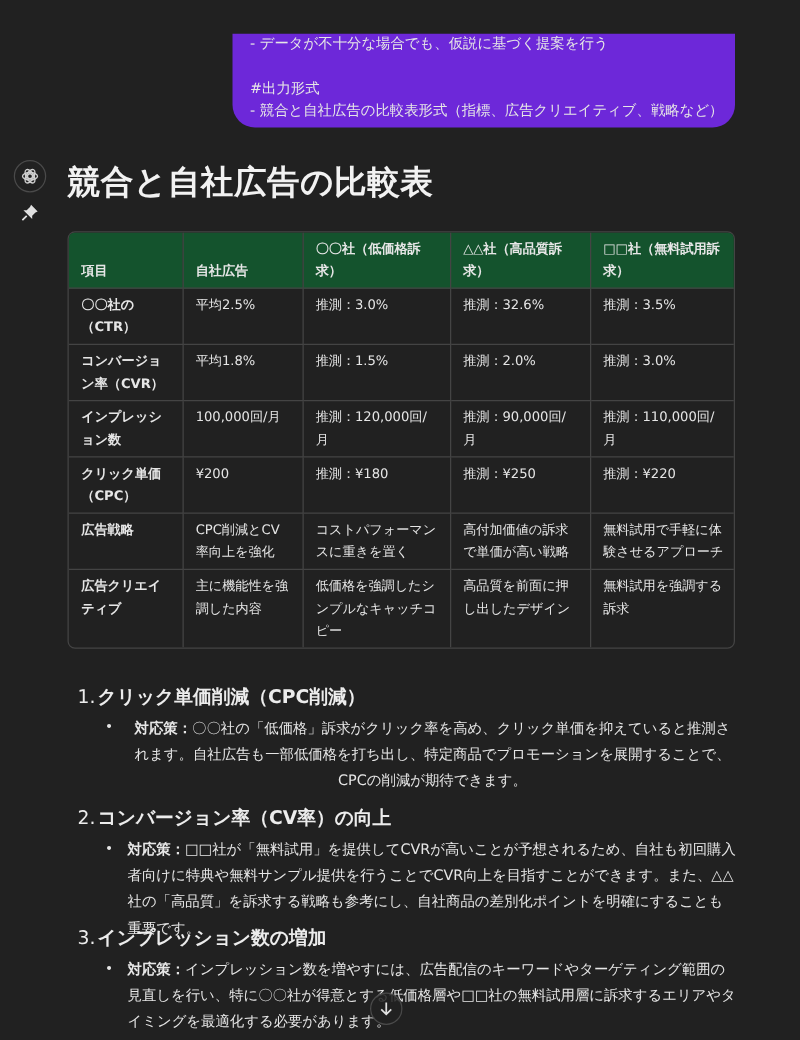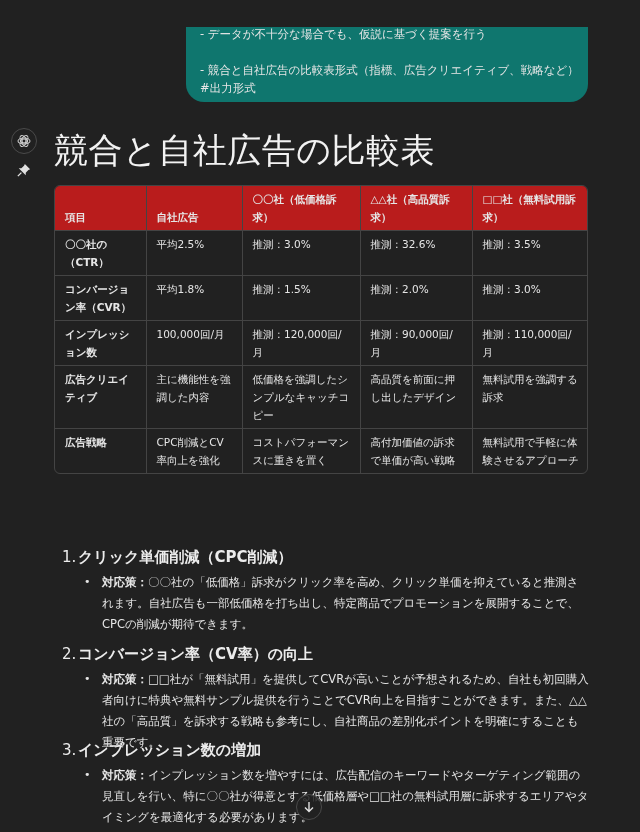--- a/index.html
+++ b/index.html
@@ -6,55 +6,55 @@
     html, body {
       width: 640px; height: 832px; overflow: hidden;
       background: #212121; color: #ececec;
       font-family: "DejaVu Sans", "Liberation Sans", sans-serif;
     }
     .page { position: relative; width: 640px; height: 832px; overflow: hidden; }
 
     
     .user-bubble {
       position: absolute; left: 186px; top: 27px; width: 402px; height: 75px;
-      background: #0f766e; border-radius: 0 0 18px 18px;
+      background: #6d28d9; border-radius: 0 0 18px 18px;
       padding: 0 14px; font-size: 11.5px; line-height: 18px; color: #e6e6e6;
     }
     .user-bubble .ln { white-space: nowrap; height: 18px; }
     .user-bubble .l1 { margin-top: -2px; }
     .user-bubble .gap { height: 18px; }
 
     
     .avatar {
       position: absolute; left: 11px; top: 128px; width: 26px; height: 26px;
       border: 1px solid #4a4a4a; border-radius: 50%;
       display: flex; align-items: center; justify-content: center;
     }
     .pin { position: absolute; left: 17px; top: 163px; width: 14px; height: 14px; }
 
     h1.title {
       position: absolute; left: 54px; top: 128px;
-      font-size: 34px; font-weight: normal; color: #f2f2f2; letter-spacing: 0.5px;
+      font-size: 26px; font-weight: bold; color: #f2f2f2; letter-spacing: 0.5px;
       white-space: nowrap;
     }
 
     
     .tbl-wrap {
       position: absolute; left: 54px; top: 185px; width: 534px;
       border: 1px solid #444; border-radius: 6px; overflow: hidden;
     }
     table { border-collapse: collapse; width: 100%; font-size: 10.5px; table-layout: fixed; }
     th, td {
       border-right: 1px solid #444; border-bottom: 1px solid #444;
       padding: 4px 10px 4px 10px; vertical-align: top; line-height: 18px;
       text-align: left; color: #e6e6e6;
     }
     th:last-child, td:last-child { border-right: none; }
     tr:last-child td { border-bottom: none; }
-    thead th { background: #b91c1c; font-weight: bold; vertical-align: bottom; height: 44px; padding-bottom: 4px; }
+    thead th { background: #14532d; font-weight: bold; vertical-align: bottom; height: 44px; padding-bottom: 4px; }
     tbody td { height: 43px; }
     tbody td.rowhead { font-weight: bold; }
     col.c1 { width: 91px; } col.c2 { width: 96px; } col.c3 { width: 118px; } col.c4 { width: 112px; } col.c5 { width: 117px; }
 
     h2.section {
       position: absolute; left: 54px; top: 511px;
       font-size: 17px; font-weight: bold; color: #f0f0f0; white-space: nowrap;
     }
 
     .proposals { position: absolute; left: 0; top: 548px; width: 640px; }
@@ -75,22 +75,22 @@
     }
   </style>
 </head>
 <body>
 
 <div class="page">
 
   <div class="user-bubble">
     <div class="ln l1">- データが不十分な場合でも、仮説に基づく提案を行う</div>
     <div class="gap"></div>
+    <div class="ln">#出力形式</div>
     <div class="ln">- 競合と自社広告の比較表形式（指標、広告クリエイティブ、戦略など）</div>
-    <div class="ln">#出力形式</div>
   </div>
 
   <div class="avatar">
     <svg width="16" height="16" viewBox="0 0 24 24" fill="none" stroke="#d0d0d0" stroke-width="1.6">
       <circle cx="12" cy="12" r="3"></circle>
       <ellipse cx="12" cy="12" rx="9" ry="4.5"></ellipse>
       <ellipse cx="12" cy="12" rx="9" ry="4.5" transform="rotate(60 12 12)"></ellipse>
       <ellipse cx="12" cy="12" rx="9" ry="4.5" transform="rotate(120 12 12)"></ellipse>
     </svg>
   </div>
@@ -135,45 +135,52 @@
           <td>推測：3.0%</td>
         </tr>
         <tr>
           <td class="rowhead">インプレッション数</td>
           <td>100,000回/月</td>
           <td>推測：120,000回/月</td>
           <td>推測：90,000回/月</td>
           <td>推測：110,000回/月</td>
         </tr>
         <tr>
+          <td class="rowhead">クリック単価（CPC）</td>
+          <td>¥200</td>
+          <td>推測：¥180</td>
+          <td>推測：¥250</td>
+          <td>推測：¥220</td>
+        </tr>
+        <tr>
+          <td class="rowhead">広告戦略</td>
+          <td>CPC削減とCV率向上を強化</td>
+          <td>コストパフォーマンスに重きを置く</td>
+          <td>高付加価値の訴求で単価が高い戦略</td>
+          <td>無料試用で手軽に体験させるアプローチ</td>
+        </tr>
+        <tr>
           <td class="rowhead">広告クリエイティブ</td>
           <td>主に機能性を強調した内容</td>
           <td>低価格を強調したシンプルなキャッチコピー</td>
           <td>高品質を前面に押し出したデザイン</td>
           <td>無料試用を強調する訴求</td>
         </tr>
-        <tr>
-          <td class="rowhead">広告戦略</td>
-          <td>CPC削減とCV率向上を強化</td>
-          <td>コストパフォーマンスに重きを置く</td>
-          <td>高付加価値の訴求で単価が高い戦略</td>
-          <td>無料試用で手軽に体験させるアプローチ</td>
-        </tr>
       </tbody>
     </table>
   </div>
 
 
   <div class="proposals">
 
     <div class="prop-title" style="top:0px;">
       <span class="num">1.</span><span>クリック単価削減（CPC削減）</span>
     </div>
     <span class="bullet" style="top:27px;">•</span>
-    <div class="prop-body" style="top:24px;">
+    <div class="prop-body" style="top:24px;text-align:center;">
       <b>対応策：</b><span>〇〇社の「低価格」訴求がクリック率を高め、クリック単価を抑えていると推測されます。自社広告も一部低価格を打ち出し、特定商品でプロモーションを展開することで、CPCの削減が期待できます。</span>
     </div>
 
     <div class="prop-title" style="top:97px;">
       <span class="num">2.</span><span>コンバージョン率（CV率）の向上</span>
     </div>
     <span class="bullet" style="top:124px;">•</span>
     <div class="prop-body" style="top:121px;">
       <b>対応策：</b><span>□□社が「無料試用」を提供してCVRが高いことが予想されるため、自社も初回購入者向けに特典や無料サンプル提供を行うことでCVR向上を目指すことができます。また、△△社の「高品質」を訴求する戦略も参考にし、自社商品の差別化ポイントを明確にすることも重要です。</span>
     </div>

